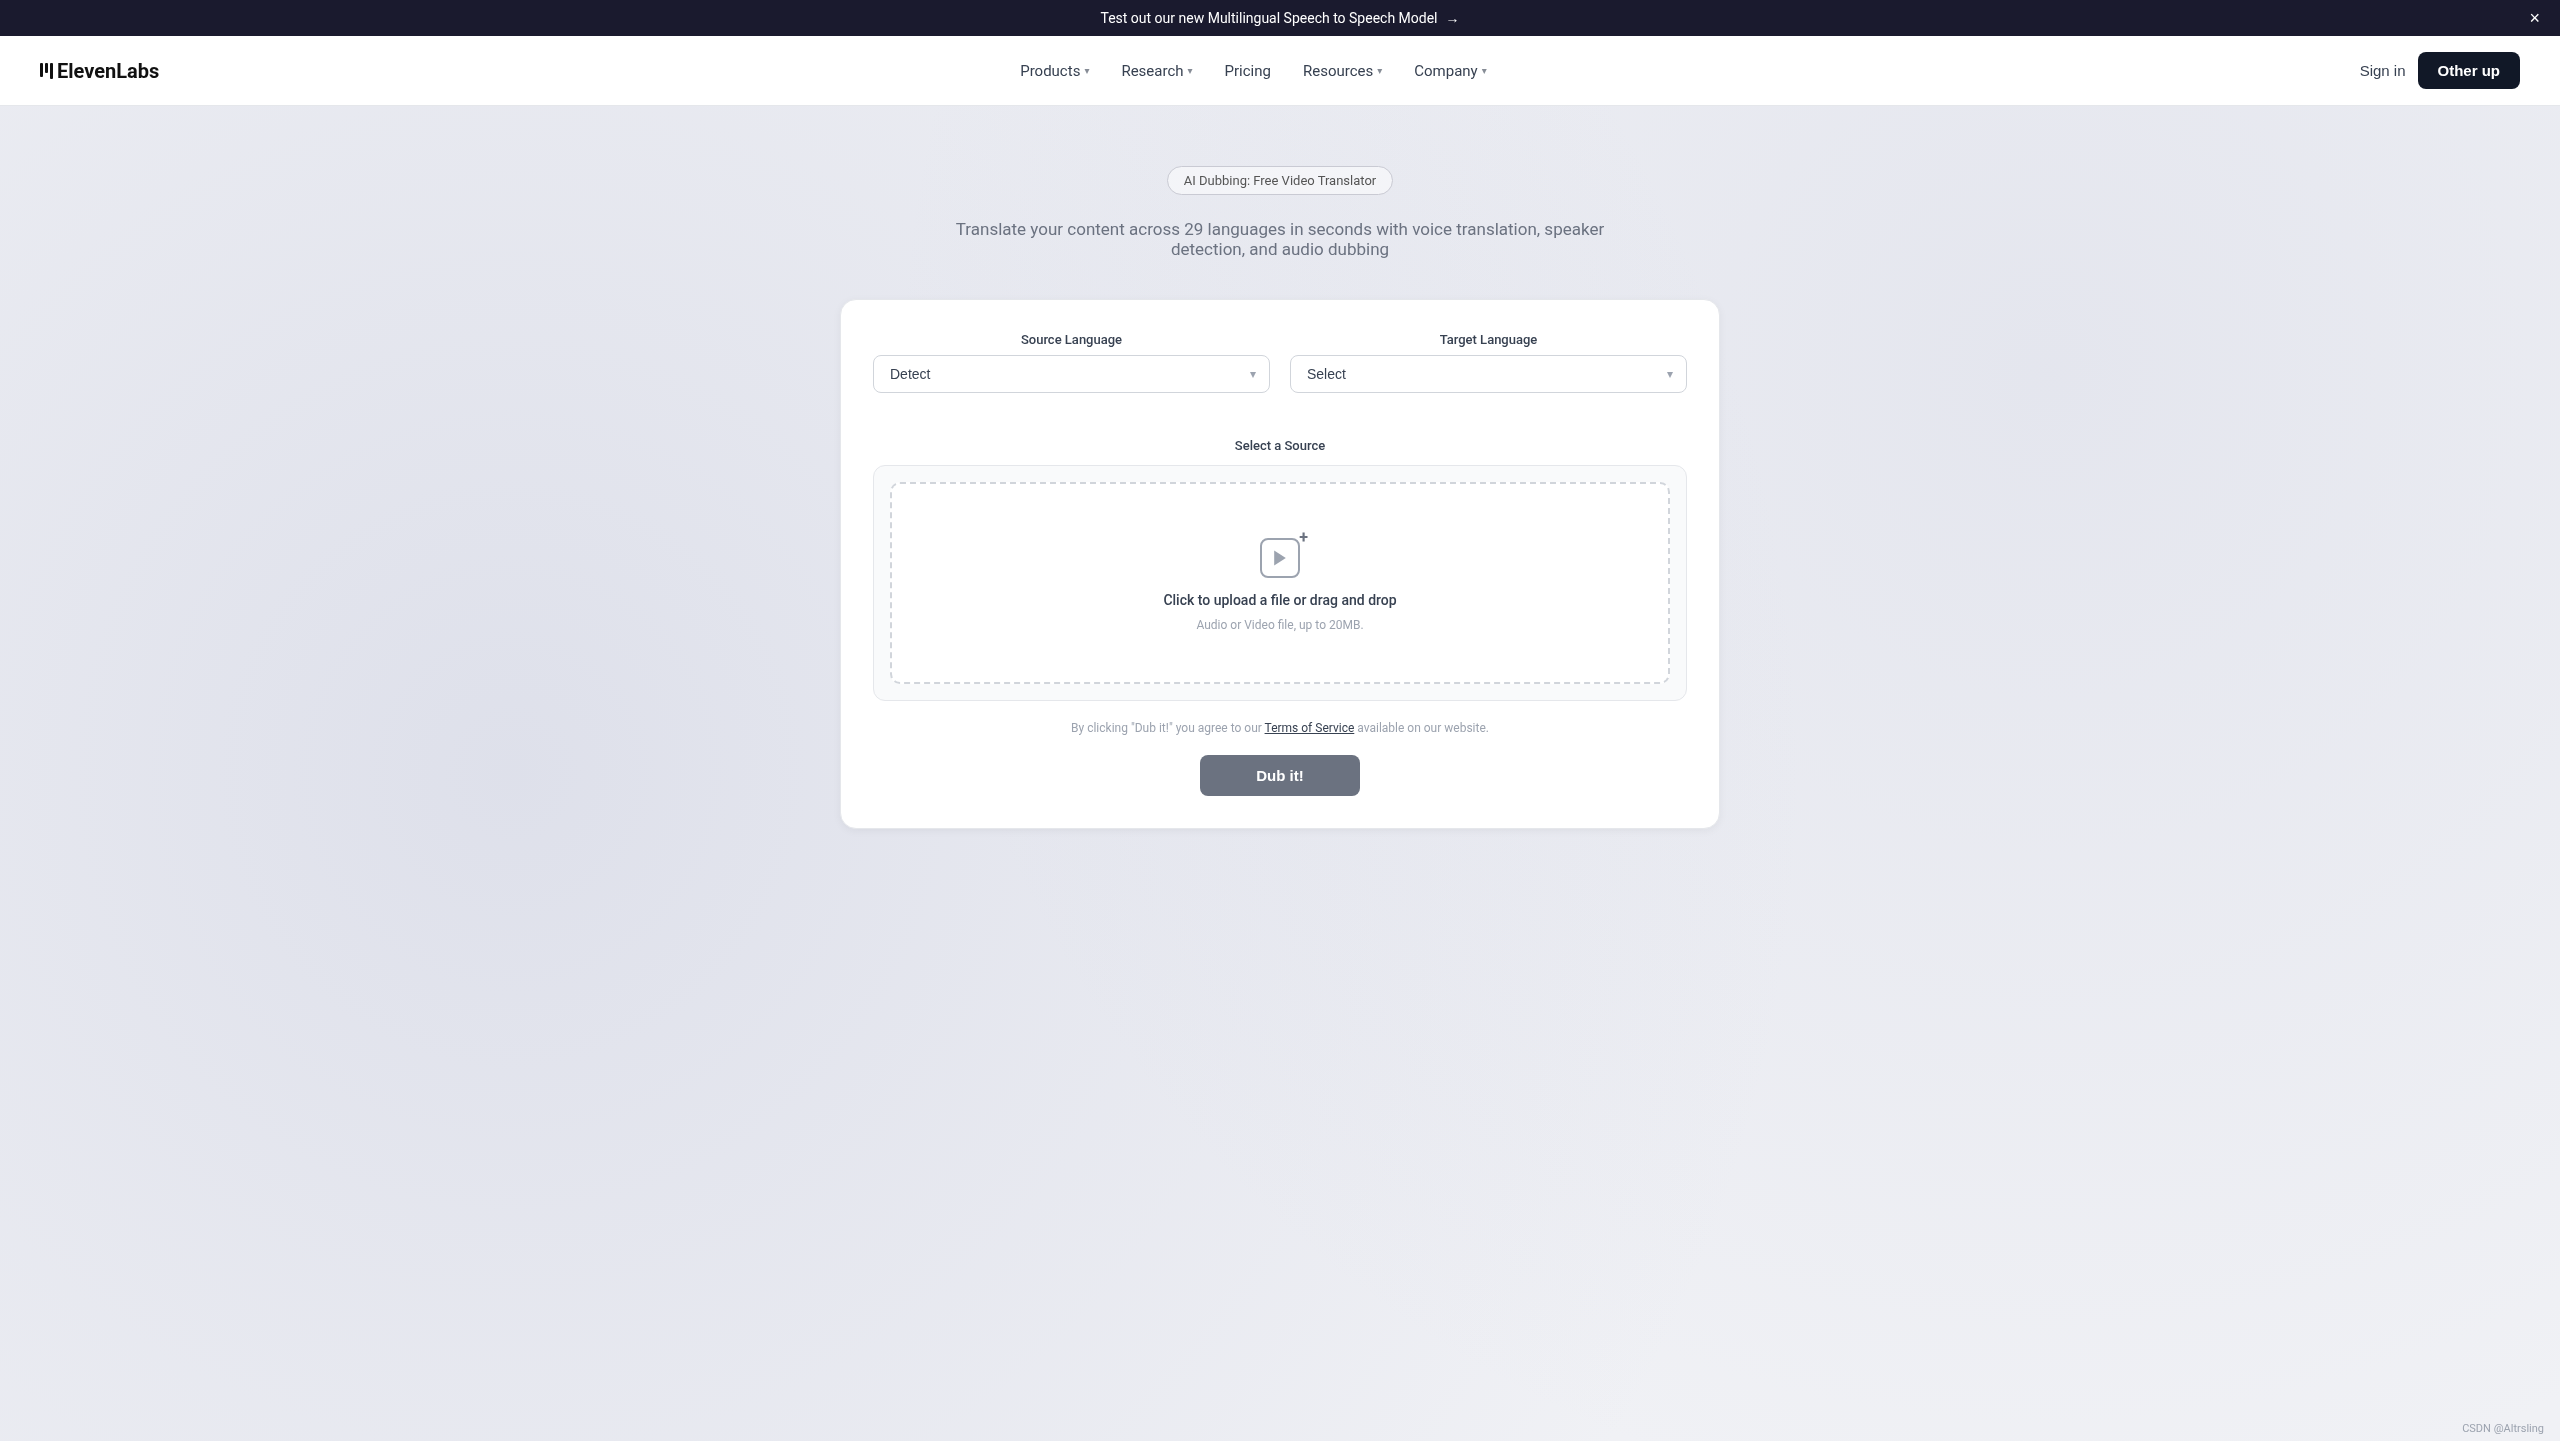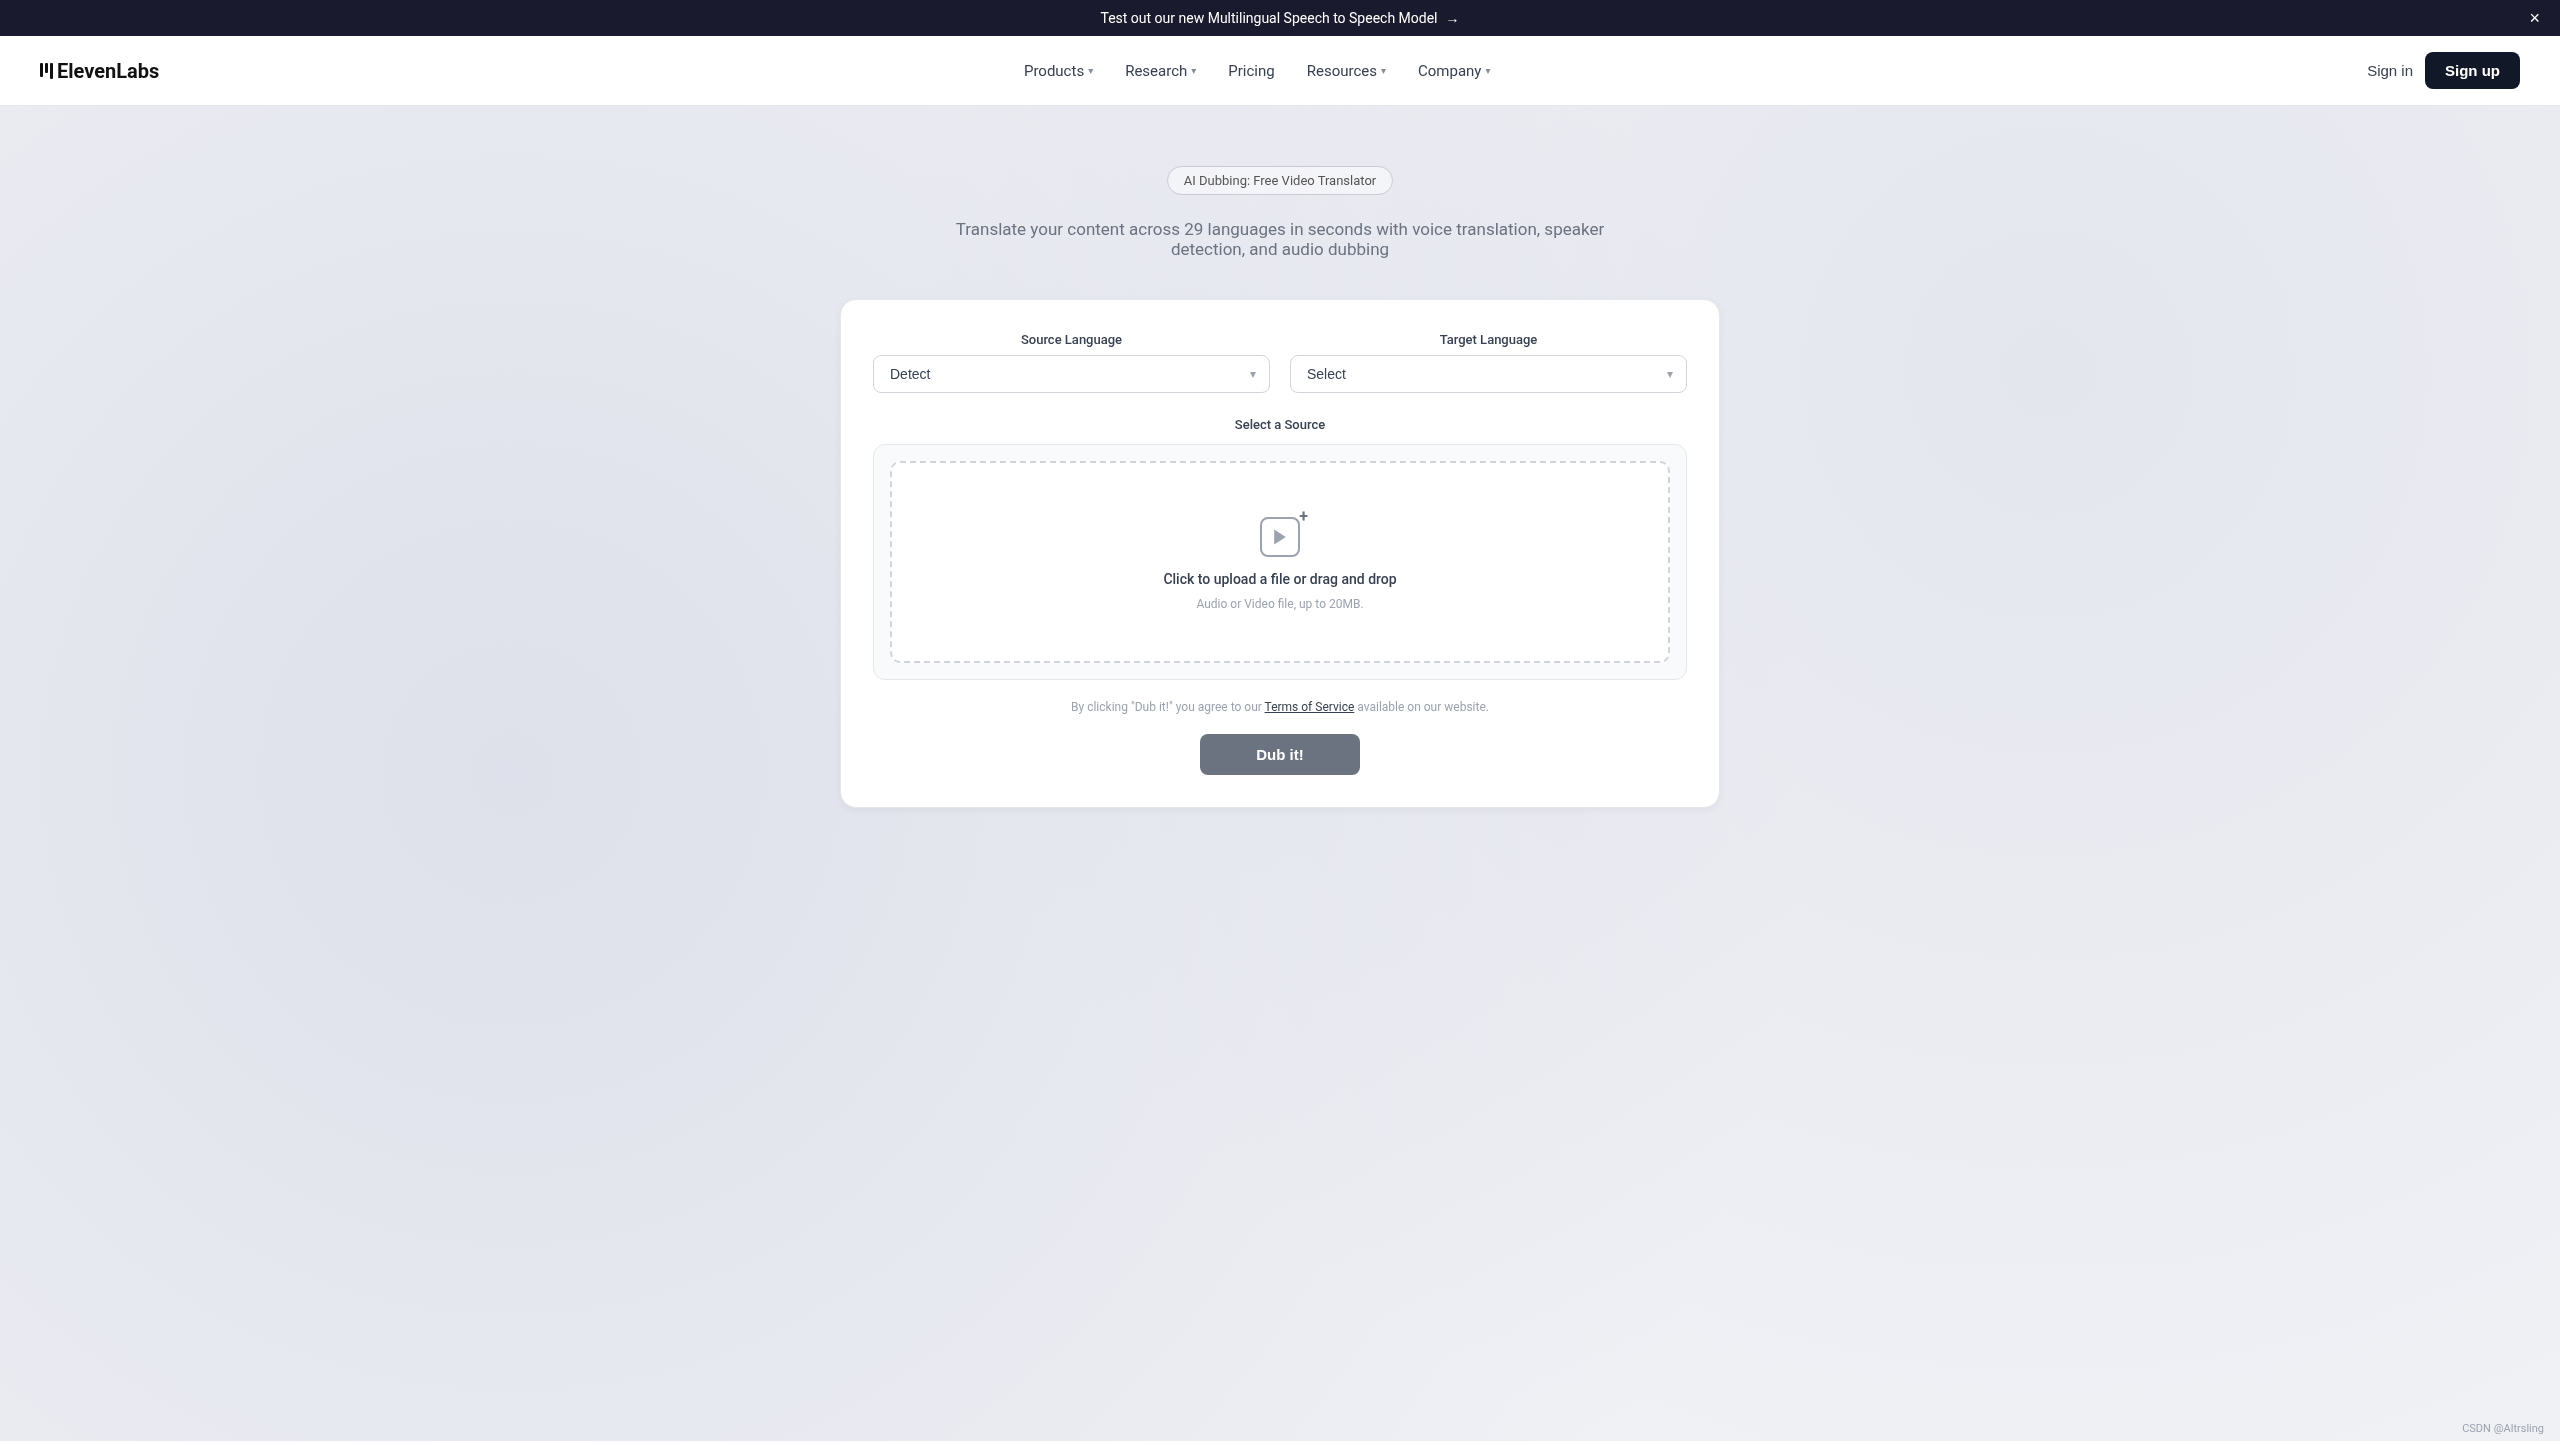--- a/index.html
+++ b/index.html
@@ -150,21 +150,21 @@
       max-width: 880px;
       margin: 0 auto;
       box-shadow: 0 2px 8px rgba(0,0,0,0.05);
     }
 
     
     .language-row {
       display: grid;
       grid-template-columns: 1fr 1fr;
       gap: 20px;
-      margin-bottom: 24px;
+      margin-bottom: 45px;
     }
     .lang-group label {
       display: block;
       font-size: 13px;
       font-weight: 500;
       color: #374151;
       margin-bottom: 8px;
     }
     .select-wrapper {
       position: relative;
@@ -362,21 +362,21 @@
     <li>
       <a href="#">
         <span>Company</span>
         <span class="chevron-down">▾</span>
       </a>
     </li>
   </ul>
 
   <div class="nav-actions">
     <button class="sign-in-btn">Sign in</button>
-    <button class="sign-up-btn">Sign up</button>
+    <button class="sign-up-btn">Other up</button>
   </div>
 </nav>
 
 <section class="hero">
   <div class="hero-badge">
     <span>AI Dubbing: Free Video Translator</span>
   </div>
   <p class="hero-subtitle">Translate your content across 29 languages in seconds with voice translation, speaker detection, and audio dubbing</p>
 
   

